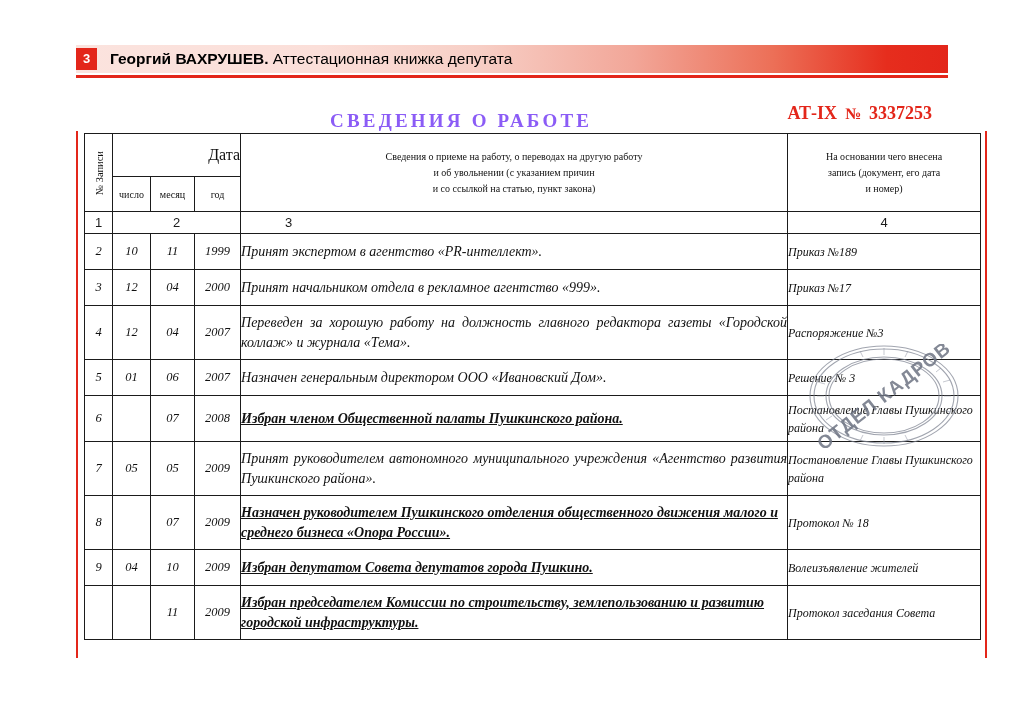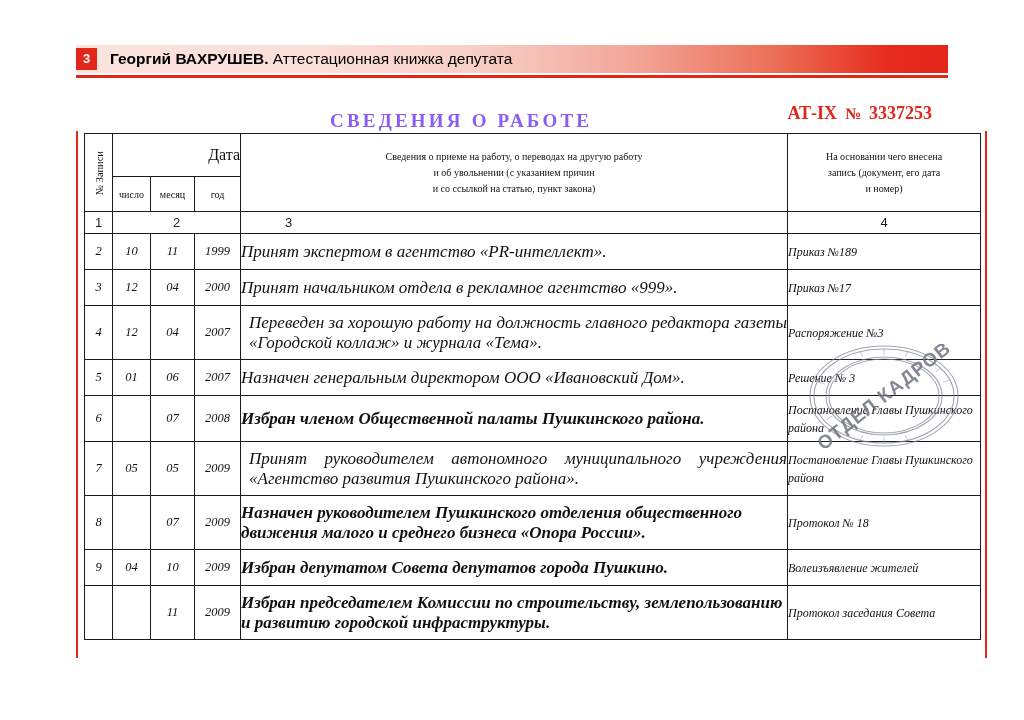--- a/index.html
+++ b/index.html
@@ -176,27 +176,27 @@
     text-align: center;
     font-family: "Liberation Serif", serif;
     font-style: italic;
     font-size: 12.5px;
     color: #111;
   }
   .info {
     padding: 5px 14px 5px 12px;
     font-family: "Liberation Serif", serif;
     font-style: italic;
-    font-size: 17px;
+    font-size: 14px;
     line-height: 20px;
     color: #111;
     text-align: left;
   }
-  .info.just { text-align: justify; text-align-last: left; padding-left: 8px; }
-  .info.b { font-weight: bold; }
+  .info.just { text-align: justify; text-align-last: left; }
+  .info.b { font-weight: bold; text-decoration: underline; }
   .basis {
     padding: 5px 8px 5px 10px;
     font-family: "Liberation Serif", serif;
     font-style: italic;
     font-size: 12px;
     line-height: 18px;
     color: #111;
     text-align: left;
   }
 

